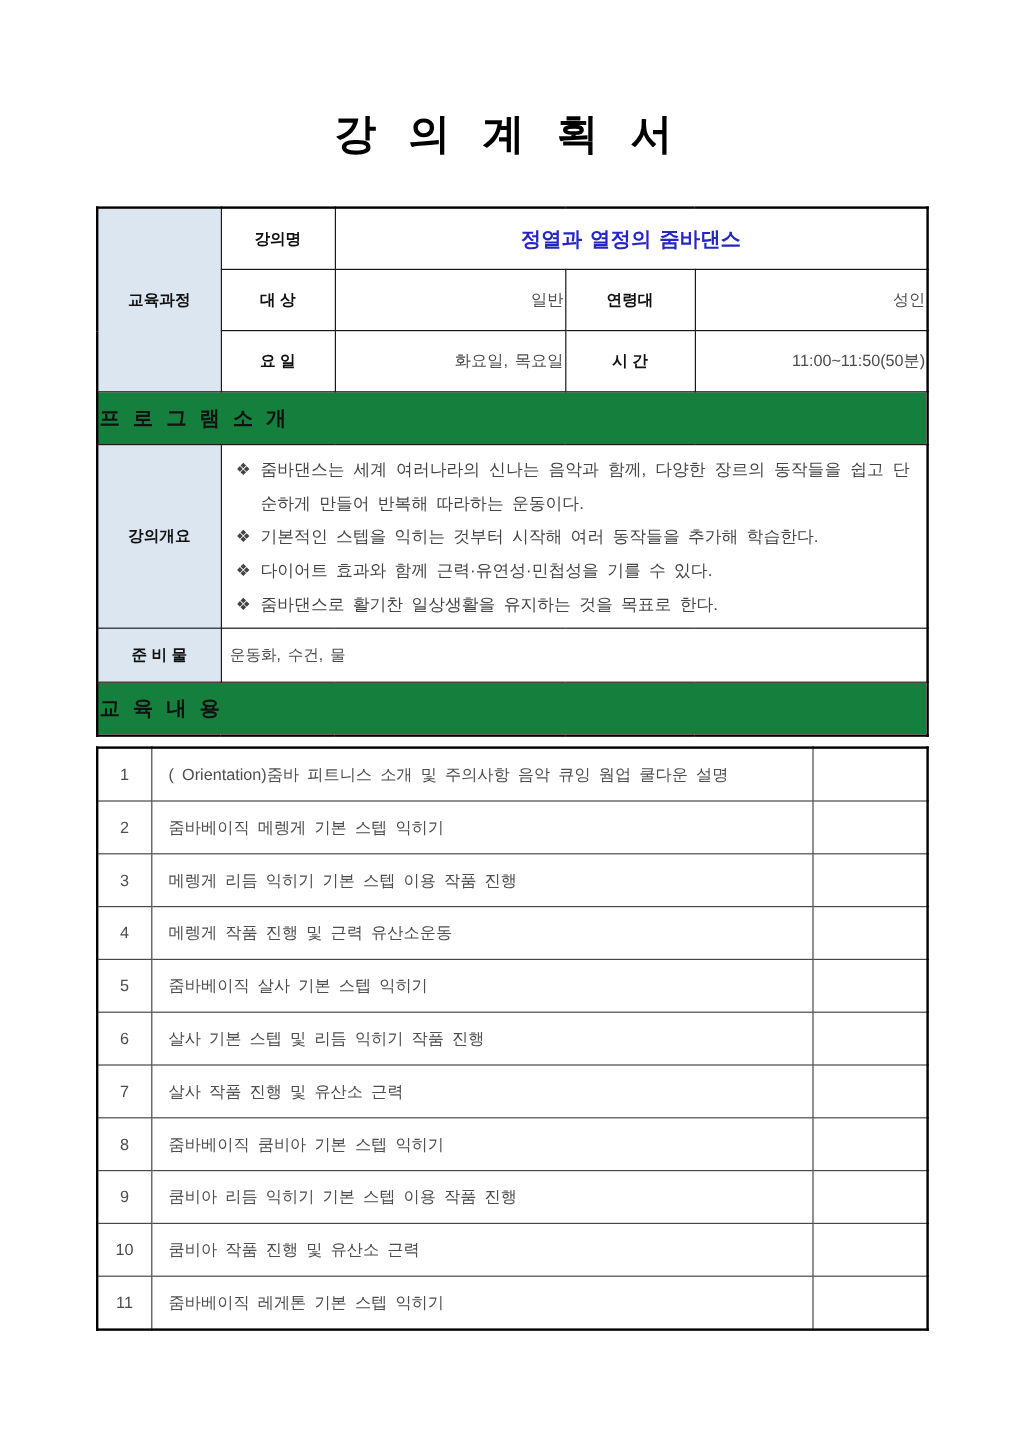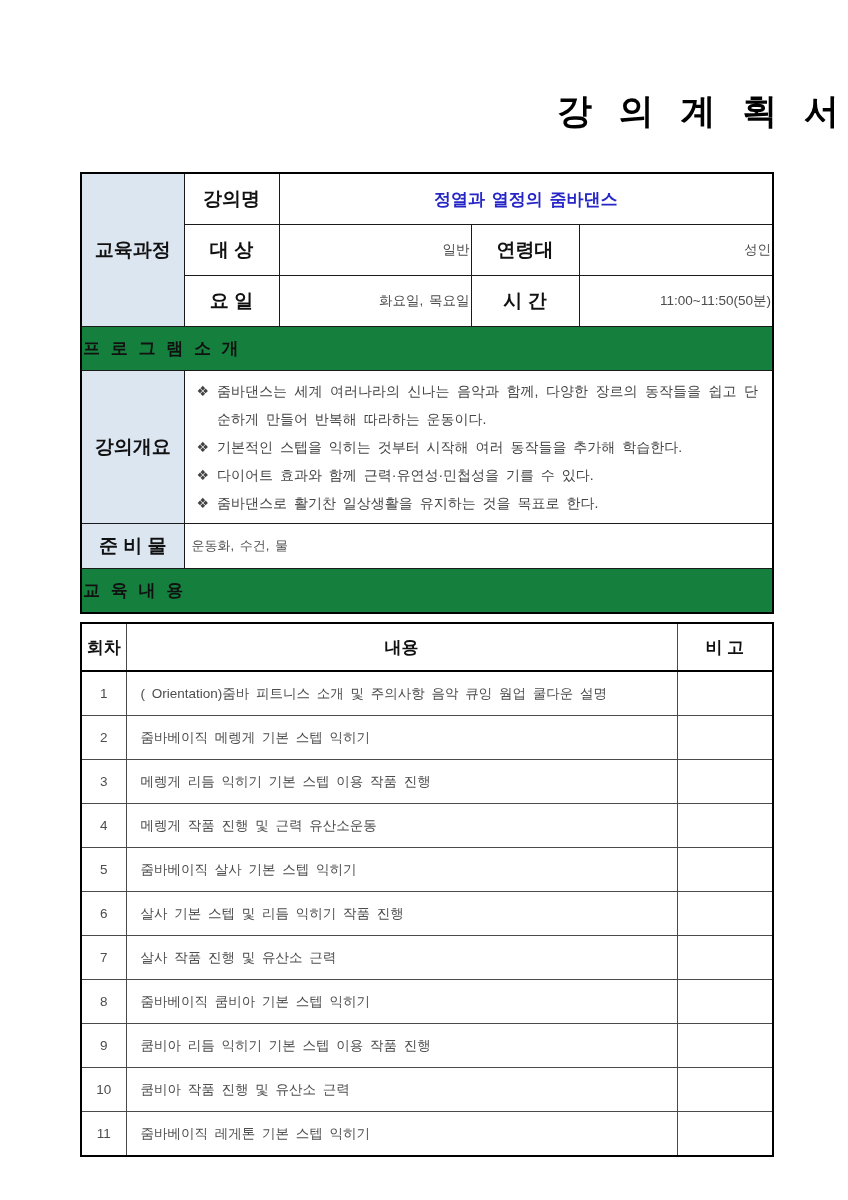--- a/index.html
+++ b/index.html
@@ -15,21 +15,21 @@
   }
   .page {
     position: relative;
     width: 848px;
     height: 1200px;
     overflow: hidden;
   }
   .doc-title {
     margin: 0;
     padding-top: 88px;
-    text-align: right;
+    text-align: center;
     font-family: "Liberation Serif", "DejaVu Serif", serif;
     font-size: 35px;
     font-weight: bold;
     letter-spacing: 9px;
     color: #000000;
   }
   .content {
     width: 692px;
     margin-left: 80px;
   }
@@ -50,21 +50,21 @@
     margin-top: 8px;
     border: 2px solid #000000;
   }
   .t2 td {
     border: 1px solid #4a4a4a;
     overflow: hidden;
   }
   .blue-bg { background: #dce6f1; }
   .label-cell {
     font-weight: bold;
-    font-size: 19px;
+    font-size: 13px;
     text-align: center;
     color: #111111;
   }
   .value-cell {
     font-size: 13.5px;
     text-align: right;
     color: #4d4d4d;
     word-spacing: 2px;
   }
   .lecture-name-cell {
@@ -203,25 +203,20 @@
       </tbody>
     </table>
 
     <table class="t2">
       <colgroup>
         <col style="width:45px">
           <col style="width:551px">
           <col style="width:96px">
       </colgroup>
       <tbody>
-        <tr class="hdr-row">
-          <td>회차</td>
-          <td>내용</td>
-          <td>비 고</td>
-        </tr>
         <tr class="data-row">
           <td class="no-cell">1</td>
           <td class="content-cell">( Orientation)줌바 피트니스 소개 및 주의사항 음악 큐잉 웜업 쿨다운 설명</td>
           <td class="note-cell"></td>
         </tr>
         <tr class="data-row">
           <td class="no-cell">2</td>
           <td class="content-cell">줌바베이직 메렝게 기본 스텝 익히기</td>
           <td class="note-cell"></td>
         </tr>

